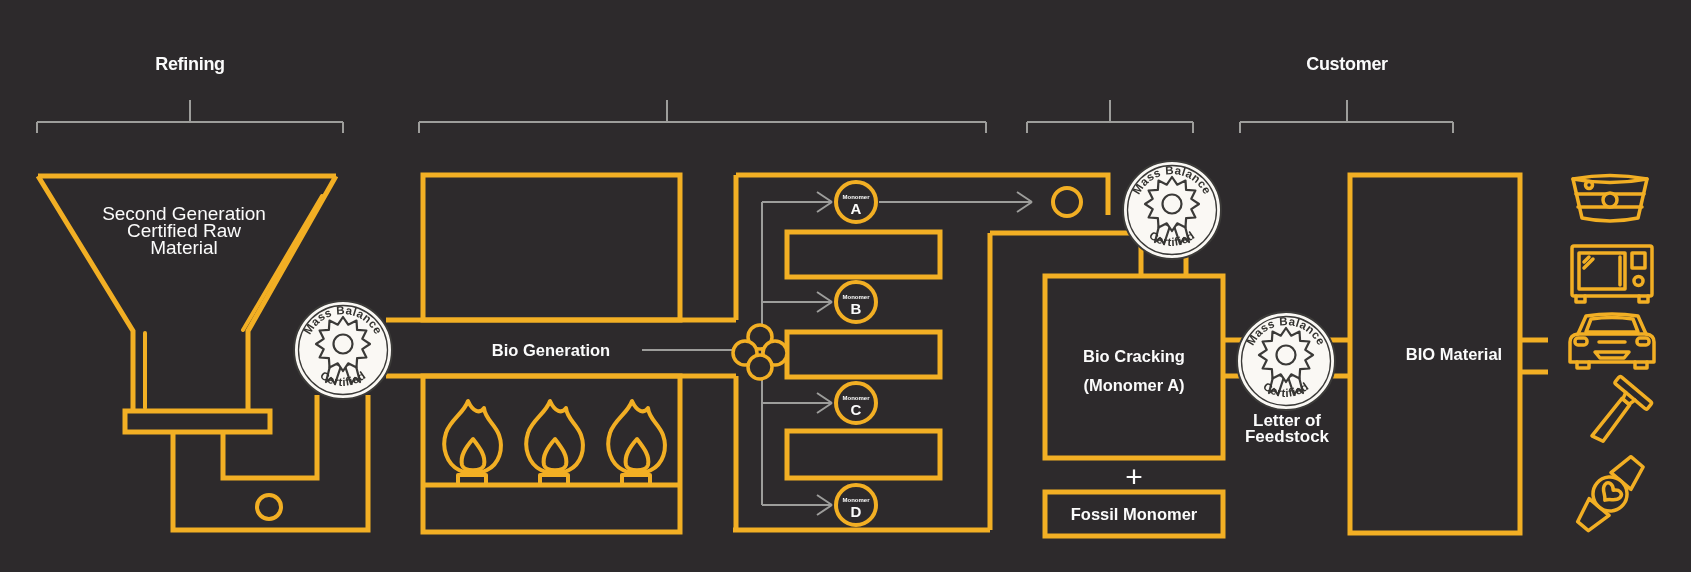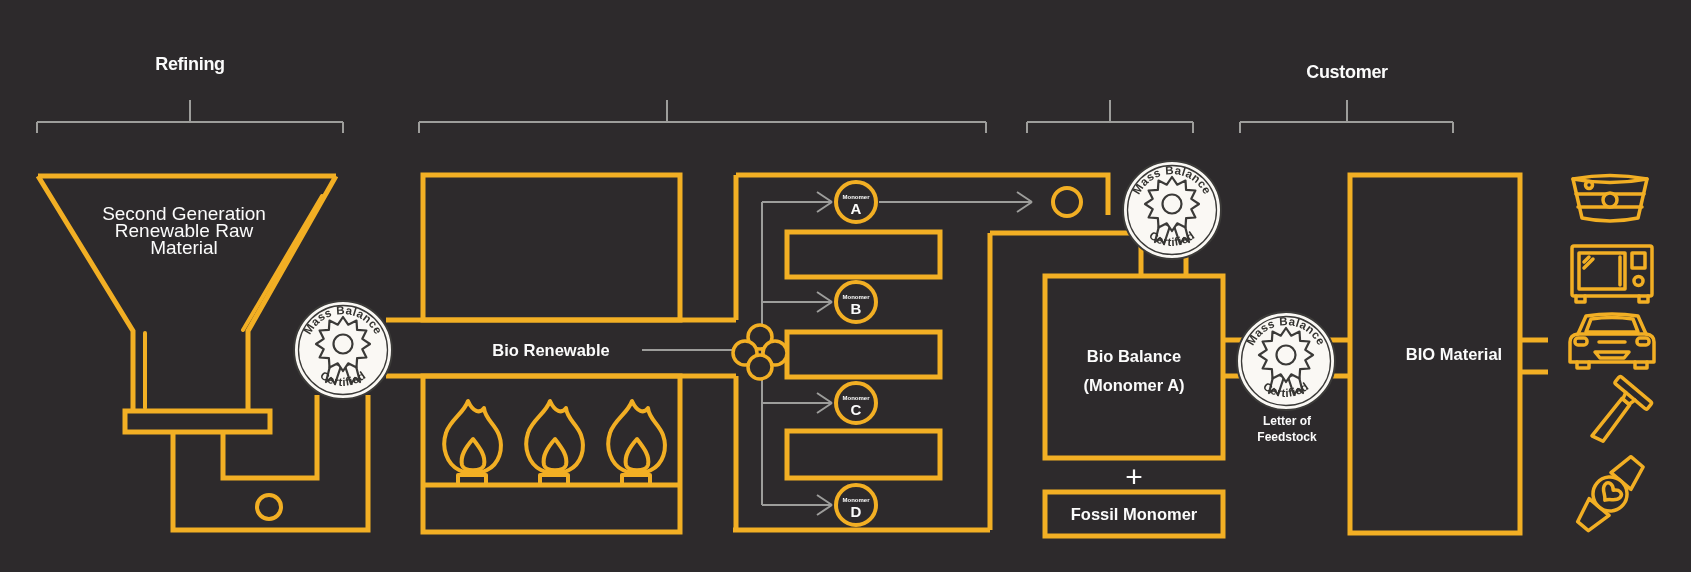--- a/index.html
+++ b/index.html
@@ -18,21 +18,21 @@
   .badge-txt{fill:#33322f;font:bold 11.5px "Liberation Sans",sans-serif;letter-spacing:.5px;}
   .mono-prefix{fill:#fbfbfb;font:bold 6px "Liberation Sans",sans-serif;}
   .mono-letter{fill:#fbfbfb;font:bold 15px "Liberation Sans",sans-serif;}
   
   .txt{position:absolute;transform:translate(-50%,-50%);color:#fbfbfb;white-space:nowrap;text-align:center;}
   .t-title{font-size:18px;font-weight:bold;letter-spacing:-.3px;}
   .t-funnel{font-size:19px;font-weight:normal;line-height:17px;white-space:normal;width:170px;}
   .t-label{font-size:16.5px;font-weight:bold;}
   .t-biocontent{font-size:16.5px;font-weight:bold;line-height:29px;}
   .t-plus{font-size:30px;font-weight:400;}
-  .t-letter{font-size:12px;font-weight:bold;line-height:16px;}
+  .t-letter{font-size:17px;font-weight:bold;line-height:16px;}
 </style>
 </head>
 <body>
 
 <div class="canvas">
 
 <svg width="1691" height="572" viewBox="0 0 1691 572">
 
   <g>
     <path class="gray" d="M190,100 L190,122 M37,122 L343,122 M37,122 L37,133 M343,122 L343,133"></path>
@@ -219,32 +219,32 @@
       <polygon class="badge-ink" transform="translate(0,-6)" points="0,-27 5.2,-19.3 13.5,-23.4 14.1,-14.1 23.4,-13.5 19.3,-5.2 27,0 19.3,5.2 23.4,13.5 14.1,14.1 13.5,23.4 5.2,19.3 0,27 -5.2,19.3 -13.5,23.4 -14.1,14.1 -23.4,13.5 -19.3,5.2 -27,0 -19.3,-5.2 -23.4,-13.5 -14.1,-14.1 -13.5,-23.4 -5.2,-19.3"></polygon>
       <circle class="badge-ink" cx="0" cy="-6" r="9.5"></circle>
     </g>
   </g>
   <text class="badge-txt"><textPath href="#arc-top-3" startOffset="50%" text-anchor="middle">Mass Balance</textPath></text>
   <text class="badge-txt"><textPath href="#arc-bot-3" startOffset="50%" text-anchor="middle">Certified</textPath></text>
 
 </svg>
 
 <div class="txt t-title" style="left:190px;top:64px;">Refining</div>
-<div class="txt t-title" style="left:1347px;top:64px;margin-top:8px;">Customer</div>
+<div class="txt t-title" style="left:1347px;top:64px;">Customer</div>
 
 <div class="txt t-funnel" style="left:184px;top:230px;">
   <span style="display:block">Second Generation</span>
-  <span style="display:block">Renewable Raw</span>
+  <span style="display:block">Certified Raw</span>
   <span style="display:block">Material</span>
 </div>
 
-<div class="txt t-label" style="left:551px;top:350px;">Bio Renewable</div>
+<div class="txt t-label" style="left:551px;top:350px;">Bio Generation</div>
 
 <div class="txt t-biocontent" style="left:1134px;top:371px;">
-  <span style="display:block">Bio Balance</span>
+  <span style="display:block">Bio Cracking</span>
   <span style="display:block">(Monomer A)</span>
 </div>
 
 <div class="txt t-plus" style="left:1134px;top:477px;">+</div>
 <div class="txt t-label" style="left:1134px;top:514px;">Fossil Monomer</div>
 
 <div class="txt t-letter" style="left:1287px;top:429px;">
   <span style="display:block">Letter of</span>
   <span style="display:block">Feedstock</span>
 </div>

